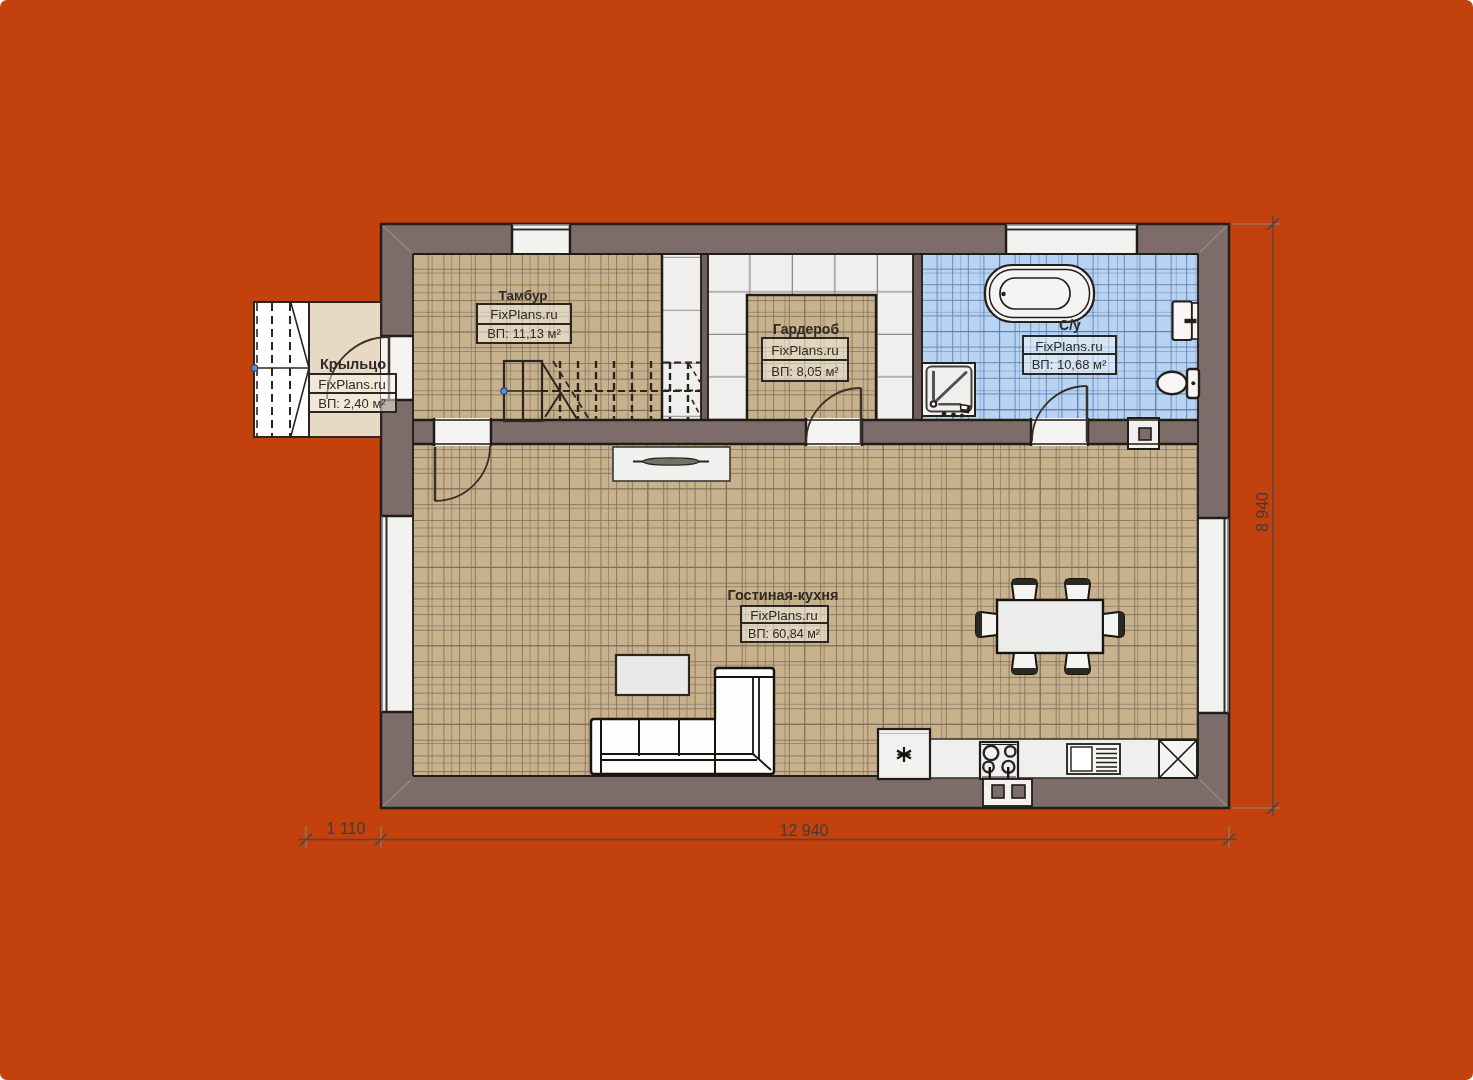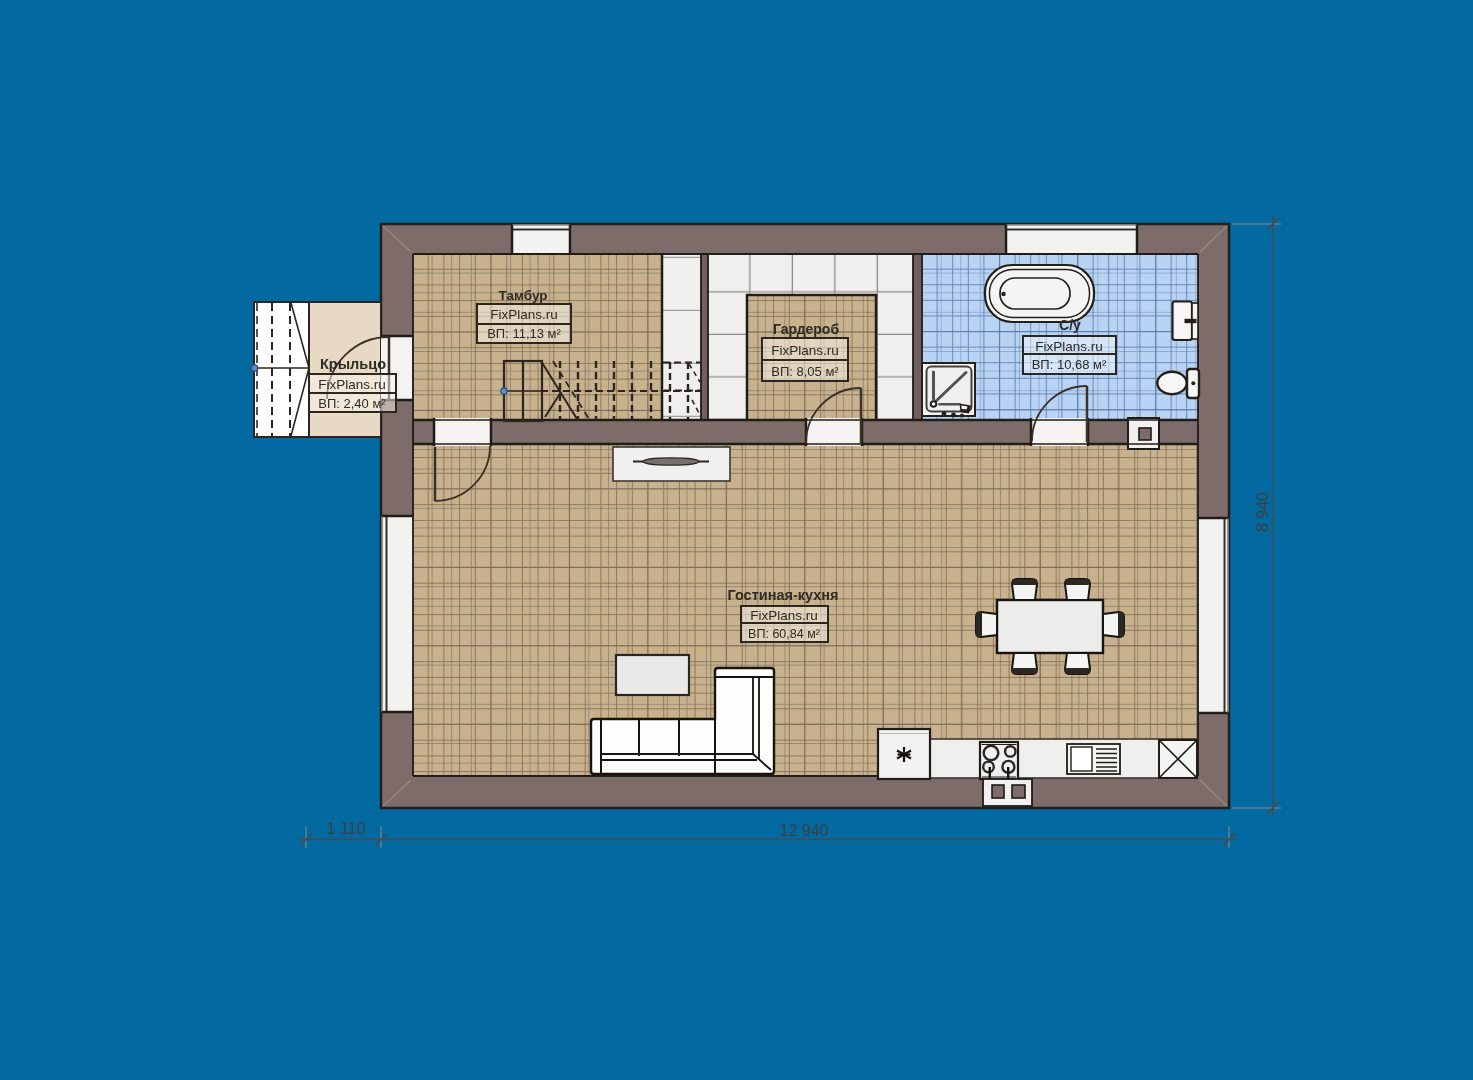--- a/index.html
+++ b/index.html
@@ -1,16 +1,16 @@
 <!DOCTYPE html>
 <html><head>
 <meta charset="utf-8">
 <style>
   html,body{margin:0;padding:0;background:#ffffff;}
-  .wrap{width:1473px;height:1080px;position:relative;background:#0369a1;}
+  .wrap{width:1473px;height:1080px;position:relative;background:#c2410c;border-radius:7px;}
   text{font-family:"Liberation Sans", sans-serif;}
 </style>
 </head>
 <body>
 <div class="wrap">
 <svg width="1473" height="1080" viewBox="0 0 1473 1080">
 <defs>
   <pattern id="tan" patternUnits="userSpaceOnUse" x="413" y="254" width="15.7" height="15.7">
     <rect width="15.7" height="15.7" fill="#c8b28d"></rect>
     <path d="M15.2 0 V15.7 M0 15.2 H15.7" stroke="rgba(88,64,36,0.5)" stroke-width="1" fill="none"></path>

